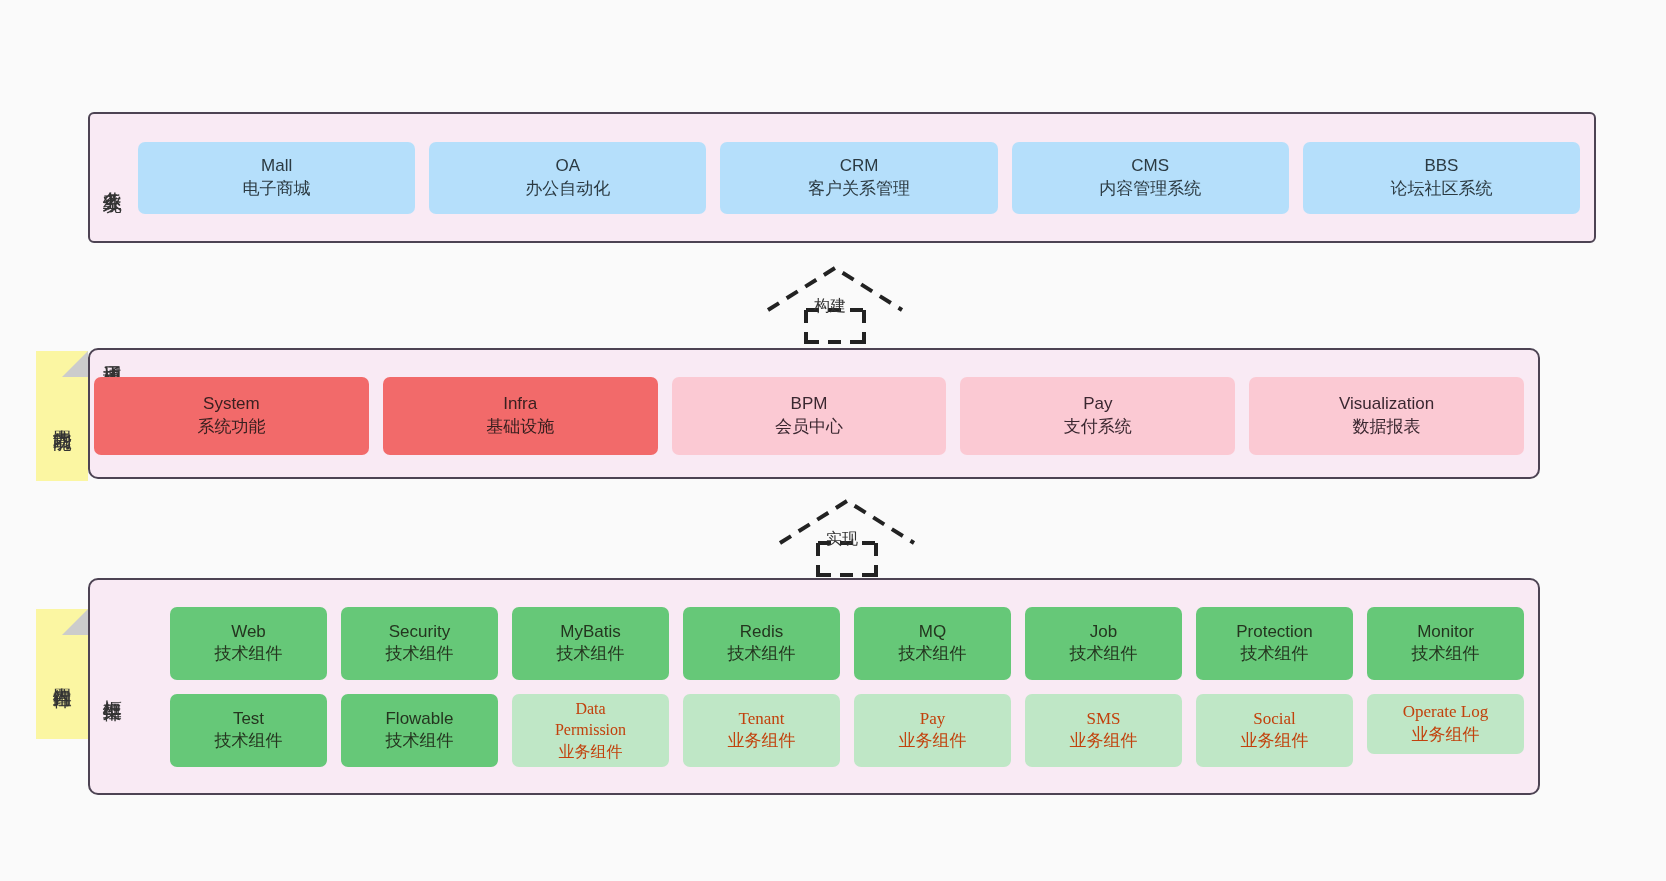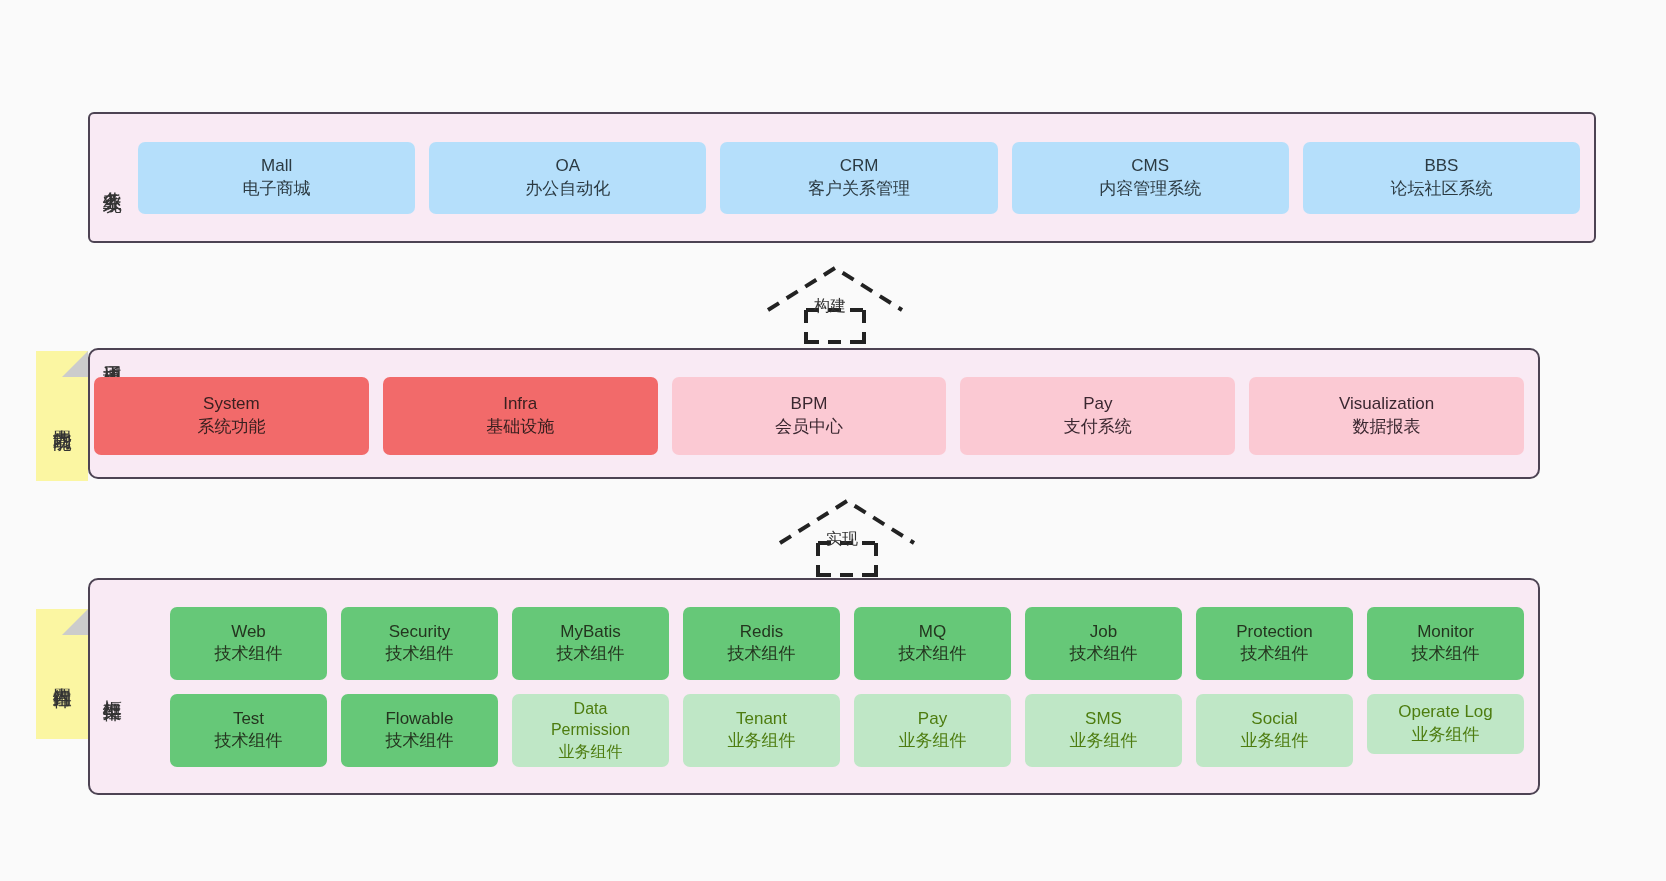--- a/index.html
+++ b/index.html
@@ -77,21 +77,21 @@
   }
   .cell .t1 { display:block; }
   .cell .t2 { display:block; }
   .cell .t3 { display:block; }
 
   
   .blue      { background: #b5dffb; color: #2b3a42; }
   .red       { background: #f26a6a; color: #3a2020; }
   .pink      { background: #fbc9d3; color: #3a2730; }
   .green     { background: #66c878; color: #24351f; }
-  .lightgreen{ background: #bfe7c6; color: #4d7c0f; }
+  .lightgreen{ background: #bfe7c6; color: #c2410c; font-family: Liberation Serif, serif; }
 
   
   .sticky {
     position: absolute;
     box-sizing: border-box;
     background: #fbf6a2;
     display: flex;
     align-items: center;
     justify-content: center;
     font-size: 19px;

